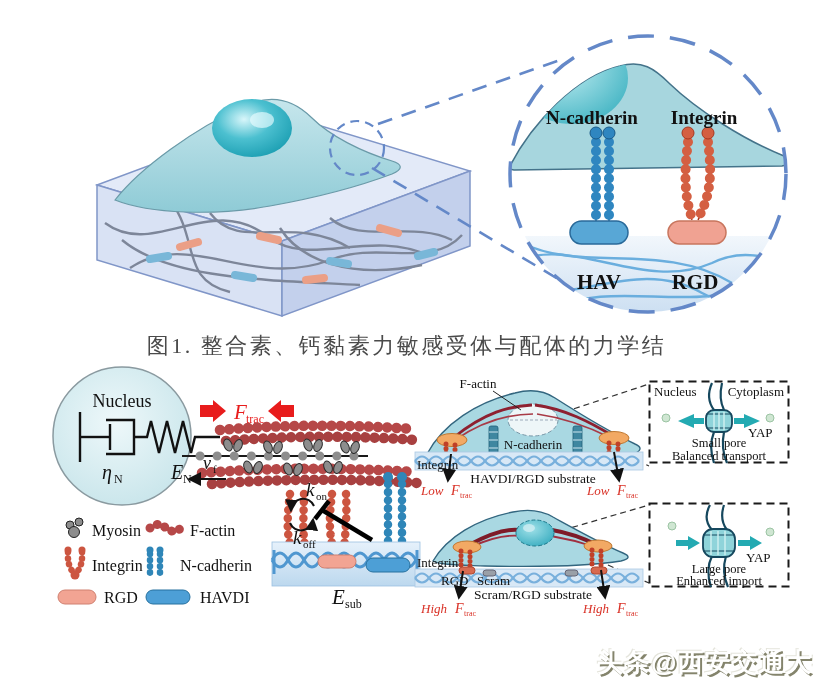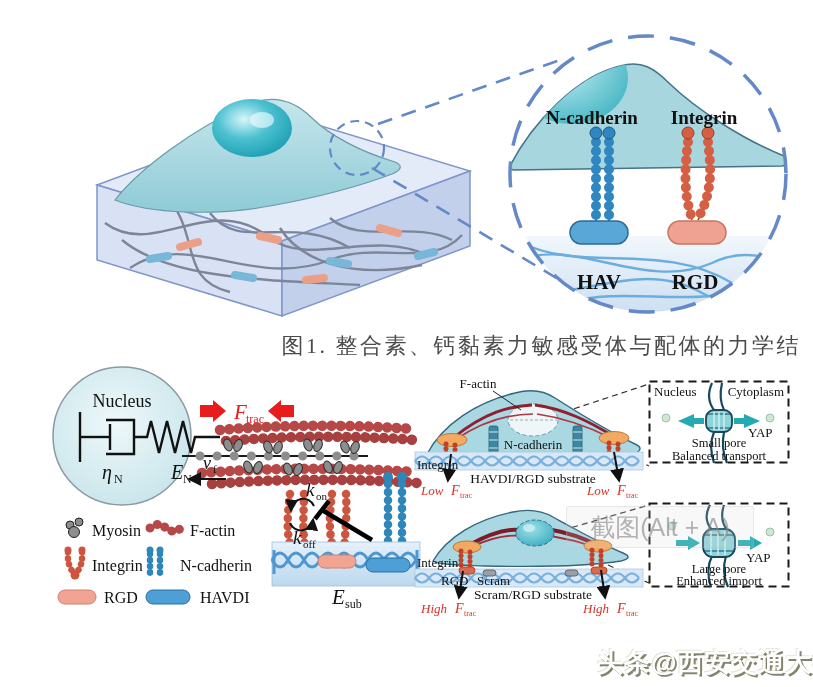--- a/index.html
+++ b/index.html
@@ -2,21 +2,21 @@
 <html><head>
 <meta charset="utf-8">
 <style>
   html,body{margin:0;padding:0;background:#fff;}
   .page{position:relative;width:813px;height:687px;background:#ffffff;overflow:hidden;
         font-family:"Liberation Serif",serif;}
   .abs{position:absolute;}
   svg{display:block;overflow:visible;}
   .caption{color:#4a4a4a;font-size:22px;letter-spacing:2.5px;white-space:nowrap;
            font-family:"Liberation Serif",serif;}
-  .cap1{left:0;right:12px;top:331px;text-align:right;}
+  .cap1{left:0;right:0;top:331px;text-align:center;}
   .cap2{left:72px;top:649px;letter-spacing:2px;}
   .wm-shot{left:566px;top:506px;width:186px;height:40px;display:flex;align-items:center;justify-content:center;
            font-family:"Liberation Sans",sans-serif;font-size:25px;color:rgba(135,135,135,0.62);
            background:rgba(215,215,215,0.18);border:1px solid rgba(190,190,190,0.28);border-radius:3px;
            white-space:nowrap;}
   .wm-tt{left:597px;top:645px;font-family:"Liberation Sans",sans-serif;font-weight:bold;font-size:26px;
          color:#ffffff;letter-spacing:1px;white-space:nowrap;
          text-shadow:2px 2px 0 rgba(125,125,100,0.95), -1px -1px 0 rgba(205,205,190,0.55);}
   text{font-family:"Liberation Serif",serif;}
 </style>
@@ -456,16 +456,15 @@
       <polygon points="114,41 102,34 102,38 90,38 90,44 102,44 102,48"></polygon>
     </g>
     <circle cx="24" cy="24" r="4" fill="#cfe6d2" stroke="#9cc4a4"></circle>
     <circle cx="122" cy="30" r="4" fill="#cfe6d2" stroke="#9cc4a4"></circle>
     <text x="98" y="60" font-size="13" fill="#111">YAP</text>
     <text x="71" y="71" text-anchor="middle" font-size="12.5" fill="#111">Large pore</text>
     <text x="71" y="83" text-anchor="middle" font-size="12.5" fill="#111">Enhanced import</text>
   </svg>
 
 
-  <div class="abs wm-shot">截图(Alt + A)</div>
   <div class="abs wm-tt">头条@西安交通大学</div>
 
 </div>
 
 </body></html>

